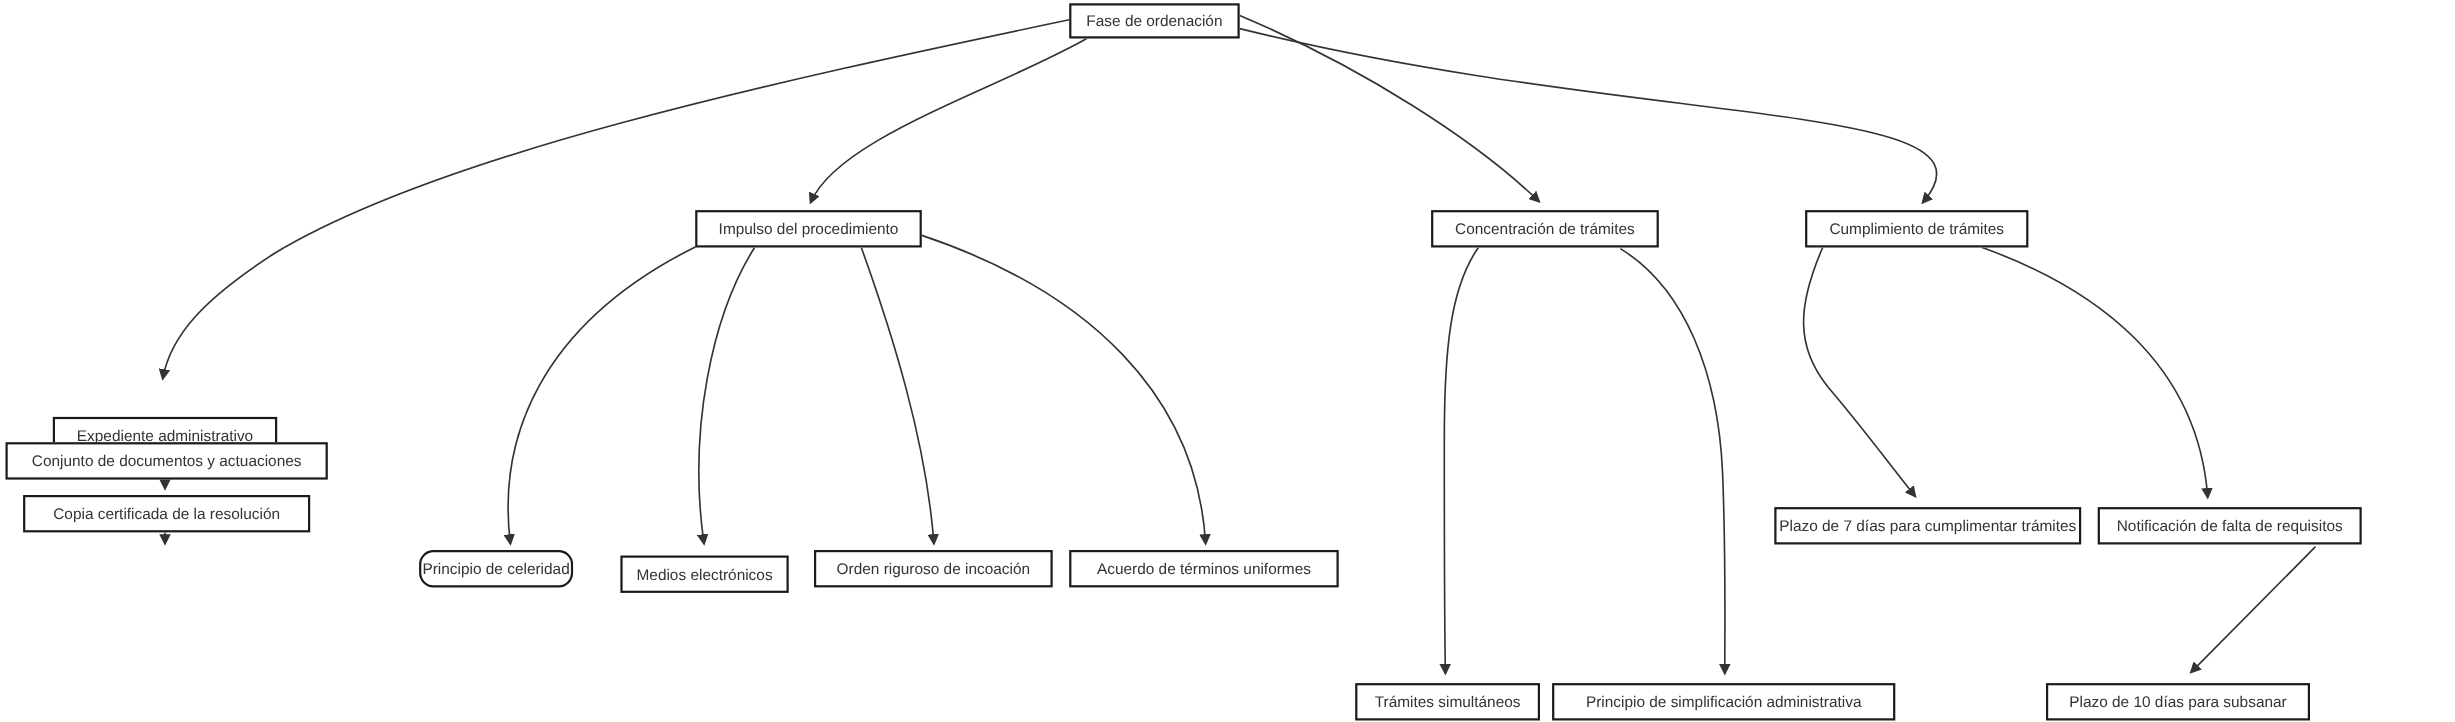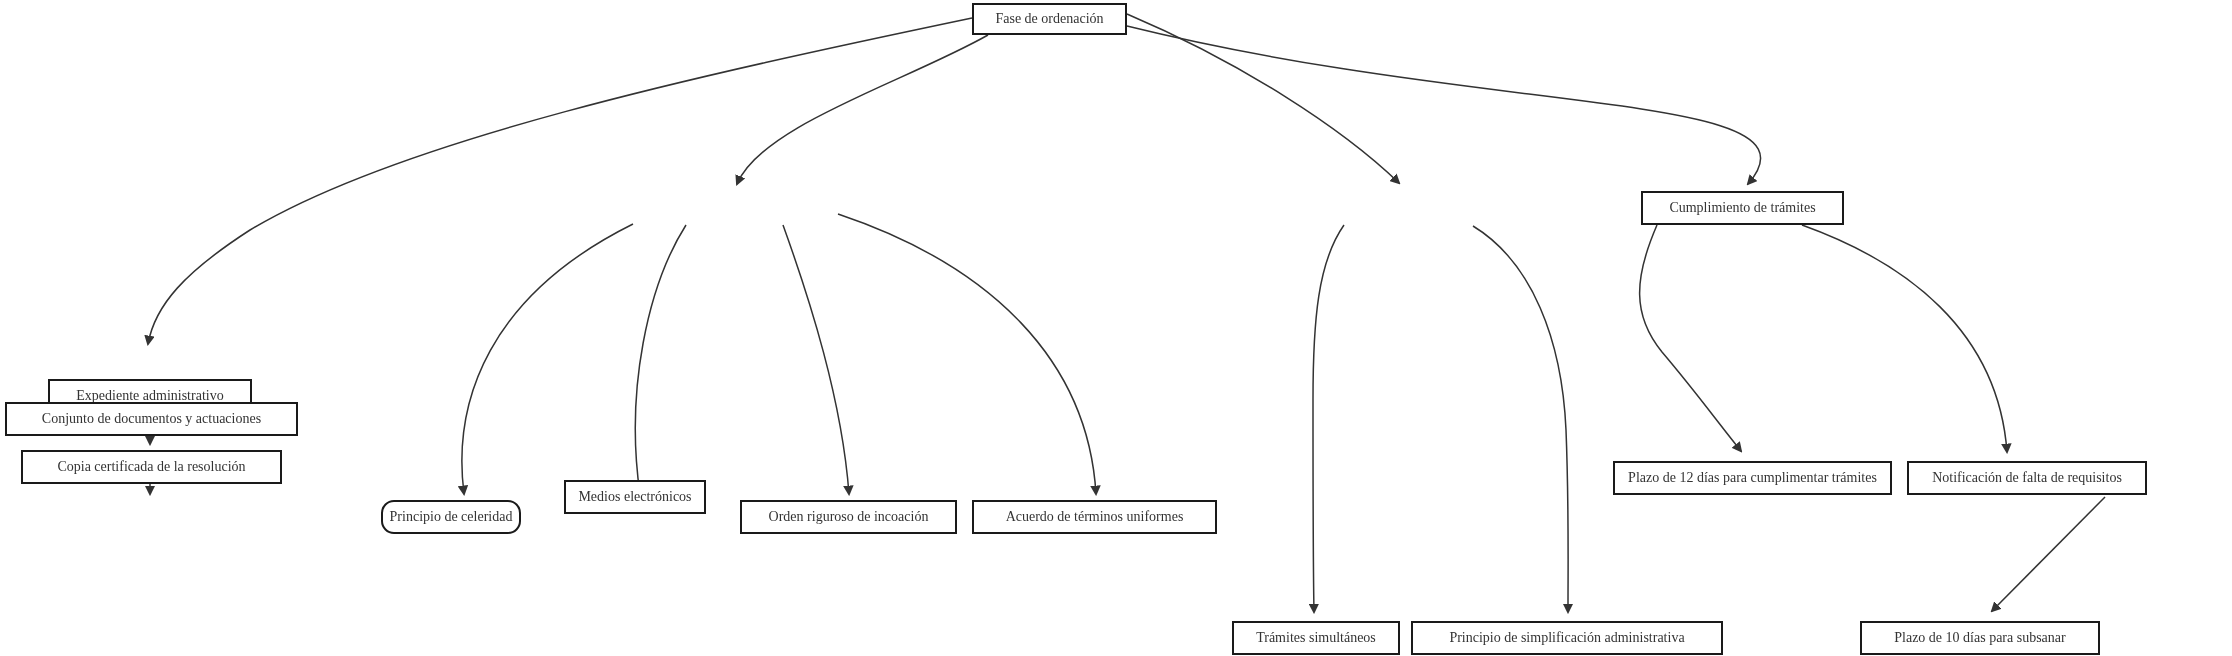--- a/index.html
+++ b/index.html
@@ -2,21 +2,21 @@
 <html><head>
 <meta charset="utf-8">
 <style>
   html,body{margin:0;padding:0;background:#ffffff;}
   #canvas{
     position:relative;
     width:2232px;
     height:656px;
     background:#ffffff;
     overflow:hidden;
-    font-family:Liberation Serif, serif;
+    font-family:Liberation Sans, sans-serif;
   }
   #edges{
     position:absolute;
     left:0;top:0;
     width:2232px;height:656px;
   }
   .node{
     position:absolute;
     box-sizing:border-box;
     border:2px solid #1a1a1a;
@@ -57,42 +57,44 @@
       <path d="M1344,225 C1318,262 1313,320 1313,400 C1313,490 1313,560 1314,612" marker-end="url(#arrow)"></path>
       <path d="M1473,226 C1532,262 1562,340 1566,430 C1569,505 1568,560 1568,612" marker-end="url(#arrow)"></path>
       <path d="M1657,225 C1634,278 1632,315 1662,352 C1696,392 1716,420 1741,451" marker-end="url(#arrow)"></path>
       <path d="M1802,225 C1905,262 1998,330 2007,452" marker-end="url(#arrow)"></path>
       <path d="M2105,497 L1992,611" marker-end="url(#arrow)"></path>
     </g>
   </svg>
 
   <div class="node" style="left:972px;top:3px;width:155px;height:32px;">Fase de ordenación</div>
 
+  <div class="node" style="left:632px;top:191px;width:206px;height:34px;">Impulso del procedimiento</div>
 
+  <div class="node" style="left:1301px;top:191px;width:207px;height:34px;">Concentración de trámites</div>
 
   <div class="node" style="left:1641px;top:191px;width:203px;height:34px;">Cumplimiento de trámites</div>
 
   <div class="node" style="left:48px;top:351px;width:204px;height:34px;margin-top:28px;">Expediente administrativo</div>
 
   <div class="node" style="left:5px;top:402px;width:293px;height:34px;">Conjunto de documentos y actuaciones</div>
 
   <div class="node" style="left:21px;top:450px;width:261px;height:34px;">Copia certificada de la resolución</div>
 
 
   <div class="node" style="left:381px;top:500px;width:140px;height:34px;border-radius:13px;">Principio de celeridad</div>
 
-  <div class="node" style="left:564px;top:480px;width:142px;height:34px;">Medios electrónicos</div>
+  <div class="node" style="left:564px;top:505px;width:153px;height:34px;">Medios electrónicos</div>
 
   <div class="node" style="left:740px;top:500px;width:217px;height:34px;">Orden riguroso de incoación</div>
 
   <div class="node" style="left:972px;top:500px;width:245px;height:34px;">Acuerdo de términos uniformes</div>
 
   <div class="node" style="left:1232px;top:621px;width:168px;height:34px;">Trámites simultáneos</div>
 
   <div class="node" style="left:1411px;top:621px;width:312px;height:34px;">Principio de simplificación administrativa</div>
 
-  <div class="node" style="left:1613px;top:461px;width:279px;height:34px;">Plazo de 12 días para cumplimentar trámites</div>
+  <div class="node" style="left:1613px;top:461px;width:279px;height:34px;">Plazo de 7 días para cumplimentar trámites</div>
 
   <div class="node" style="left:1907px;top:461px;width:240px;height:34px;">Notificación de falta de requisitos</div>
 
   <div class="node" style="left:1860px;top:621px;width:240px;height:34px;">Plazo de 10 días para subsanar</div>
 
 </div>
 
 </body></html>

